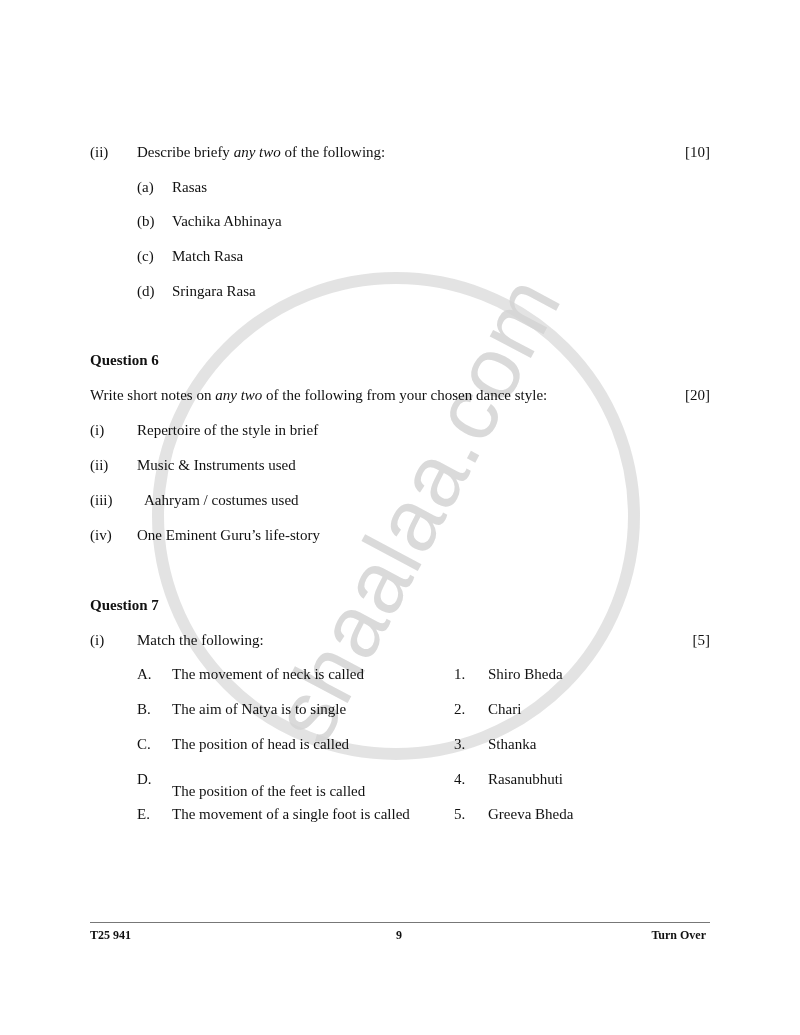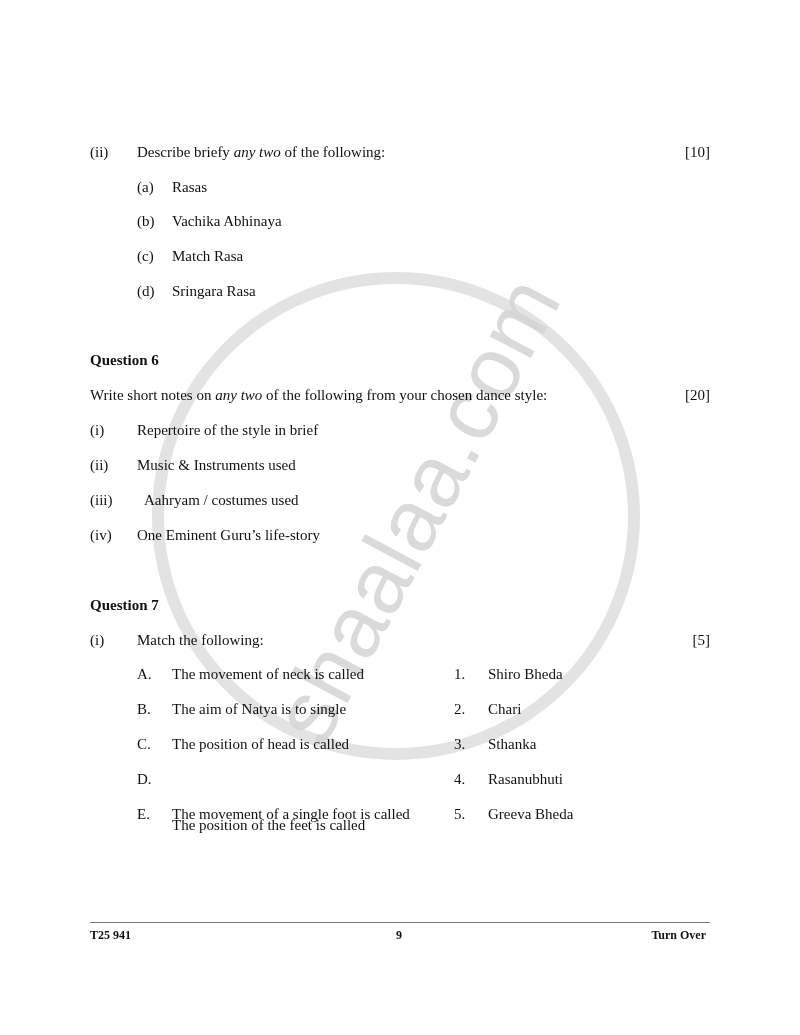--- a/index.html
+++ b/index.html
@@ -73,21 +73,21 @@
     <div class="line" style="left:137px; top:631px;">Match the following:</div>
     <div class="marks" style="top:631px;">[5]</div>
 
     <div class="num" style="left:137px; top:665px;">A.</div>
     <div class="line" style="left:172px; top:665px;">The movement of neck is called</div>
     <div class="num" style="left:137px; top:700px;">B.</div>
     <div class="line" style="left:172px; top:700px;">The aim of Natya is to single</div>
     <div class="num" style="left:137px; top:735px;">C.</div>
     <div class="line" style="left:172px; top:735px;">The position of head is called</div>
     <div class="num" style="left:137px; top:770px;">D.</div>
-    <div class="line" style="left:172px; top:816px;">The position of the feet is called</div>
+    <div class="line" style="left:172px; top:782px;">The position of the feet is called</div>
     <div class="num" style="left:137px; top:805px;">E.</div>
     <div class="line" style="left:172px; top:805px;">The movement of a single foot is called</div>
 
     <div class="num" style="left:454px; top:665px;">1.</div>
     <div class="line" style="left:488px; top:665px;">Shiro Bheda</div>
     <div class="num" style="left:454px; top:700px;">2.</div>
     <div class="line" style="left:488px; top:700px;">Chari</div>
     <div class="num" style="left:454px; top:735px;">3.</div>
     <div class="line" style="left:488px; top:735px;">Sthanka</div>
     <div class="num" style="left:454px; top:770px;">4.</div>

